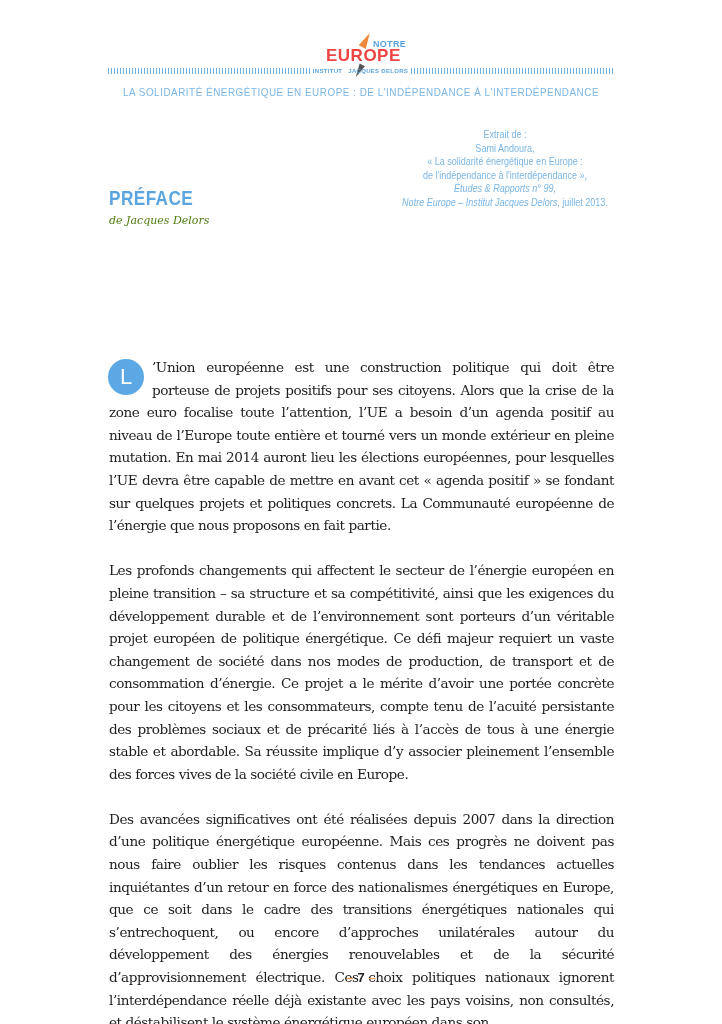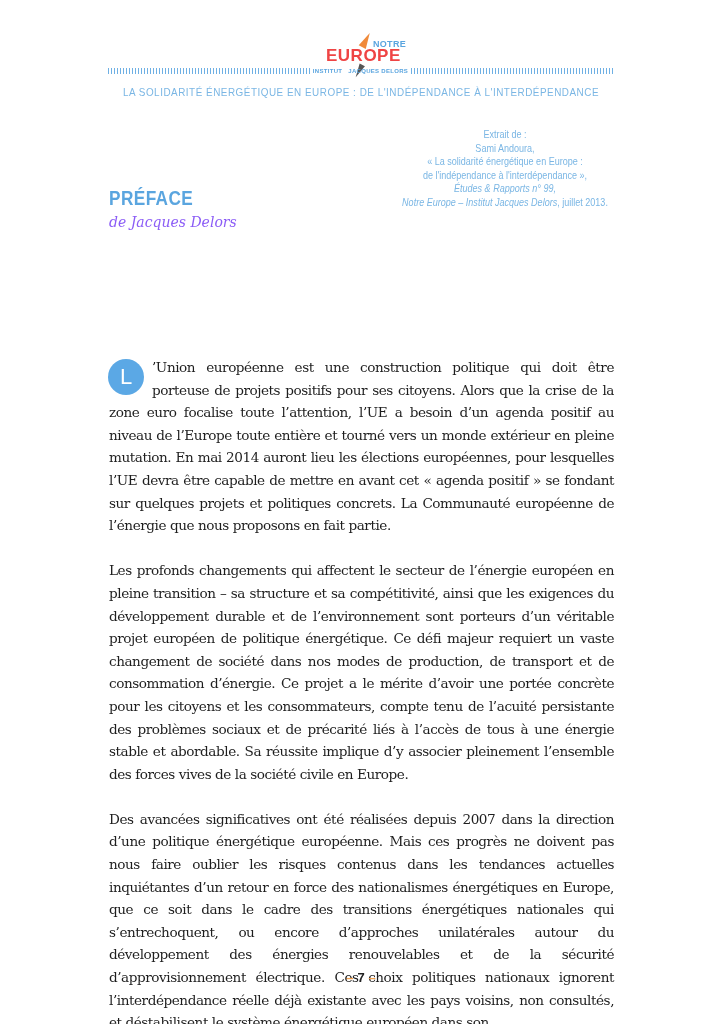--- a/index.html
+++ b/index.html
@@ -9,21 +9,21 @@
   .logo .europe { position: absolute; left: 8px; top: 16px; font-family: "Liberation Sans", sans-serif; font-weight: bold; font-size: 17px; color: #ef4444; letter-spacing: 0.5px; }
   .logo .pen { position: absolute; left: 44px; top: 2px; width: 0; height: 0; border-left: 4px solid transparent; border-right: 4px solid transparent; border-bottom: 16px solid #f08a3a; transform: rotate(28deg); }
   .logo .pen2 { position: absolute; left: 38px; top: 34px; width: 0; height: 0; border-left: 3px solid transparent; border-right: 3px solid transparent; border-top: 14px solid #555; transform: rotate(28deg); }
   .rule-row { position: absolute; left: 108px; top: 67px; width: 505px; height: 7px; display: flex; align-items: center; }
   .rule { flex: 1; height: 6px; background: repeating-linear-gradient(90deg, #6fb0e4 0 1px, transparent 1px 3px); }
   .rule-label { font-family: "Liberation Sans", sans-serif; font-size: 6px; font-weight: bold; color: #5aa5df; padding: 0 3px; letter-spacing: 0.3px; white-space: nowrap; }
   .running-head { position: absolute; left: 0; width: 722px; top: 86px; text-align: center; font-family: "Liberation Sans", sans-serif; font-size: 11.5px; color: #7ab6e4; letter-spacing: 0.6px; transform: scaleX(0.86); }
   .excerpt { position: absolute; left: 380px; width: 250px; top: 128px; text-align: center; font-family: "Liberation Sans", sans-serif; font-size: 10.5px; line-height: 13.5px; color: #7ab6e4; transform: scaleX(0.86); }
   .excerpt .it { font-style: italic; }
   .preface-title { position: absolute; left: 109px; top: 186px; font-family: "Liberation Sans", sans-serif; font-weight: bold; font-size: 21px; color: #5aa5df; letter-spacing: 0.5px; transform: scaleX(0.82); transform-origin: left; }
-  .preface-author { position: absolute; left: 109px; top: 214px; font-family: "DejaVu Serif", serif; font-style: italic; font-size: 14px; color: #8b5cf6; }
+  .preface-author { position: absolute; left: 109px; top: 214px; font-family: "DejaVu Serif", serif; font-style: italic; font-size: 11px; color: #4d7c0f; }
   .body-text { position: absolute; left: 109px; width: 505px; top: 356px; font-size: 13.6px; line-height: 22.6px; color: #1e1e1e; text-align: justify; font-family: "DejaVu Serif", serif; letter-spacing: -0.45px; }
   .body-text p { margin: 0 0 22.6px 0; }
   .dropcap { float: left; width: 36px; height: 36px; border-radius: 50%; background: #5ba8e5; color: #fff; font-family: "Liberation Sans", sans-serif; font-size: 22px; line-height: 36px; text-align: center; margin: 3px 8px 0 -1px; }
   .page-num { position: absolute; left: 0; width: 722px; top: 970px; text-align: center; font-family: "Liberation Sans", sans-serif; font-weight: bold; font-size: 13px; color: #222; }
   .page-num .dash { color: #f0a050; padding: 0 4px; }
 </style>
 </head>
 <body>
 
 <div class="logo">

